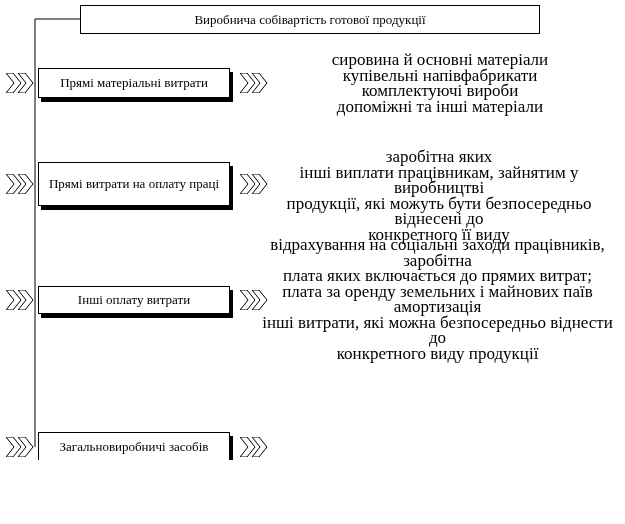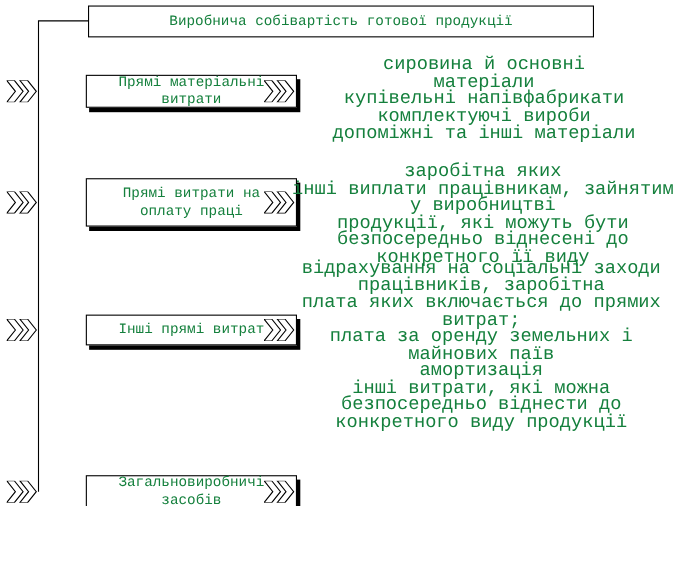--- a/index.html
+++ b/index.html
@@ -1,22 +1,22 @@
 <!DOCTYPE html>
 <html><head>
 <meta charset="utf-8">
 <style>
   html, body { margin: 0; padding: 0; background: #ffffff; }
   .canvas {
     position: relative;
     width: 625px;
     height: 460px;
     background: #ffffff;
-    font-family: Liberation Mono, monospace;
-    color: #15803d;
+    font-family: Liberation Serif, serif;
+    color: #000000;
     overflow: hidden;
   }
   .title-box {
     position: absolute;
     left: 80px; top: 5px;
     width: 458px; height: 27px;
     border: 1px solid #000;
     background: #fff;
     display: flex; align-items: center; justify-content: center;
     font-size: 13px;
@@ -35,21 +35,20 @@
     border: 1px solid #000;
     background: #fff;
     box-shadow: 3px 4px 0 #000;
     display: flex; align-items: center; justify-content: center;
     text-align: center;
     font-size: 13px;
     line-height: 16px;
     padding: 2px 6px;
     box-sizing: border-box;
     z-index: 2;
-    margin-left: 40px;
   }
   .box-r1 { top: 68px;  height: 30px; }
   .box-r2 { top: 162px; height: 44px; }
   .box-r3 { top: 286px; height: 28px; }
   .box-r4 { top: 432px; height: 30px; }
 
   .chev {
     position: absolute;
     width: 28px; height: 20px;
     z-index: 2;
@@ -117,21 +116,21 @@
   <div class="desc desc-r2">заробітна яких
 інші виплати працівникам, зайнятим у виробництві
 продукції, які можуть бути безпосередньо віднесені до
 конкретного її виду</div>
 
   <svg class="chev chev-left chev-t3" viewBox="0 0 28 20">
     <polygon points="0,0 7,0 15,10 7,20 0,20 8,10" fill="#fff" stroke="#000" stroke-width="1"></polygon>
     <polygon points="12,0 19,0 27,10 19,20 12,20 20,10" fill="#fff" stroke="#000" stroke-width="1"></polygon>
   </svg>
   <div class="cat-box box-r3">
-    <span>Інші прямі витрат</span>
+    <span>Інші оплату витрати</span>
   </div>
   <svg class="chev chev-right chev-t3" viewBox="0 0 28 20">
     <polygon points="0,0 7,0 15,10 7,20 0,20 8,10" fill="#fff" stroke="#000" stroke-width="1"></polygon>
     <polygon points="12,0 19,0 27,10 19,20 12,20 20,10" fill="#fff" stroke="#000" stroke-width="1"></polygon>
   </svg>
   <div class="desc desc-r3">відрахування на соціальні заходи працівників, заробітна
 плата яких включається до прямих витрат;
 плата за оренду земельних і майнових паїв
 амортизація
 інші витрати, які можна безпосередньо віднести до

